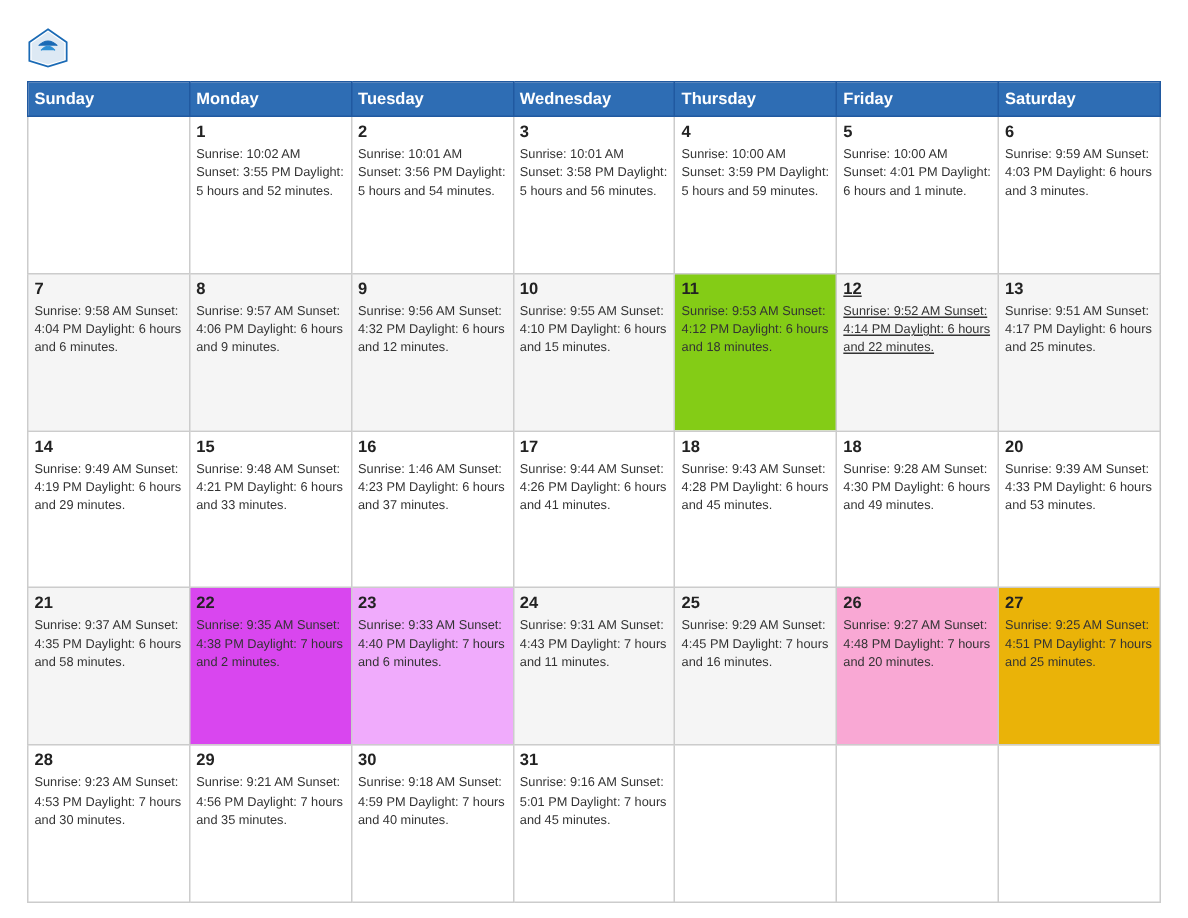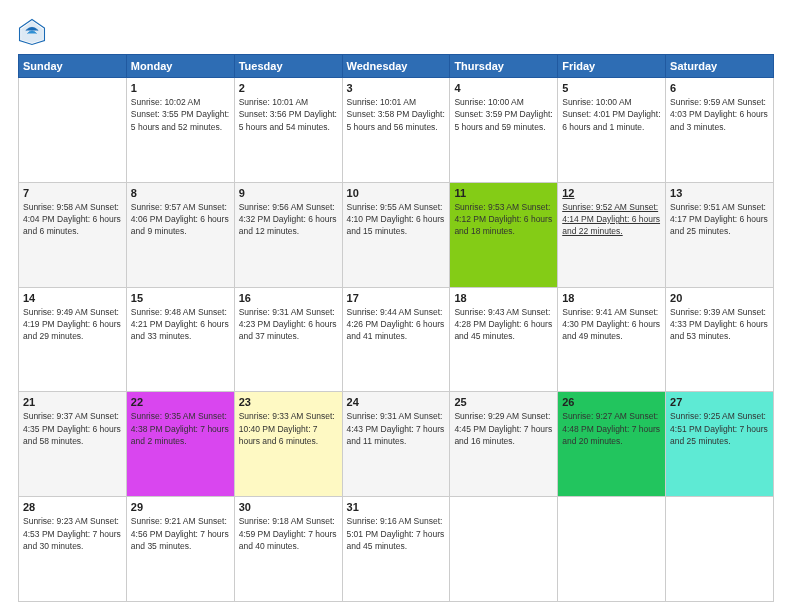--- a/index.html
+++ b/index.html
@@ -234,42 +234,42 @@
           </td>
           <td>
             <span class="day-number">15</span>
             <div class="day-info">Sunrise: 9:48 AM
 Sunset: 4:21 PM
 Daylight: 6 hours
 and 33 minutes.</div>
           </td>
           <td>
             <span class="day-number">16</span>
-            <div class="day-info">Sunrise: 9:31 AM
+            <div class="day-info">Sunrise: 1:46 AM
 Sunset: 4:23 PM
 Daylight: 6 hours
 and 37 minutes.</div>
           </td>
           <td>
             <span class="day-number">17</span>
             <div class="day-info">Sunrise: 9:44 AM
 Sunset: 4:26 PM
 Daylight: 6 hours
 and 41 minutes.</div>
           </td>
           <td>
             <span class="day-number">18</span>
             <div class="day-info">Sunrise: 9:43 AM
 Sunset: 4:28 PM
 Daylight: 6 hours
 and 45 minutes.</div>
           </td>
           <td>
             <span class="day-number">18</span>
-            <div class="day-info">Sunrise: 9:41 AM
+            <div class="day-info">Sunrise: 9:28 AM
 Sunset: 4:30 PM
 Daylight: 6 hours
 and 49 minutes.</div>
           </td>
           <td>
             <span class="day-number">20</span>
             <div class="day-info">Sunrise: 9:39 AM
 Sunset: 4:33 PM
 Daylight: 6 hours
 and 53 minutes.</div>
@@ -283,49 +283,49 @@
 Daylight: 6 hours
 and 58 minutes.</div>
           </td>
           <td style="background: #d946ef;">
             <span class="day-number">22</span>
             <div class="day-info">Sunrise: 9:35 AM
 Sunset: 4:38 PM
 Daylight: 7 hours
 and 2 minutes.</div>
           </td>
-          <td style="background: #fef9c3;">
+          <td style="background: #f0abfc;">
             <span class="day-number">23</span>
             <div class="day-info">Sunrise: 9:33 AM
-Sunset: 10:40 PM
+Sunset: 4:40 PM
 Daylight: 7 hours
 and 6 minutes.</div>
           </td>
           <td style="background: rgb(245, 245, 245); margin-top: 32px;">
             <span class="day-number">24</span>
             <div class="day-info">Sunrise: 9:31 AM
 Sunset: 4:43 PM
 Daylight: 7 hours
 and 11 minutes.</div>
           </td>
           <td style="background: rgb(245, 245, 245);">
             <span class="day-number">25</span>
             <div class="day-info">Sunrise: 9:29 AM
 Sunset: 4:45 PM
 Daylight: 7 hours
 and 16 minutes.</div>
           </td>
-          <td style="background: #22c55e;">
+          <td style="background: #f9a8d4;">
             <span class="day-number">26</span>
             <div class="day-info">Sunrise: 9:27 AM
 Sunset: 4:48 PM
 Daylight: 7 hours
 and 20 minutes.</div>
           </td>
-          <td style="background: #5eead4;">
+          <td style="background: #eab308;">
             <span class="day-number">27</span>
             <div class="day-info">Sunrise: 9:25 AM
 Sunset: 4:51 PM
 Daylight: 7 hours
 and 25 minutes.</div>
           </td>
         </tr>
         <tr>
           <td>
             <span class="day-number">28</span>

